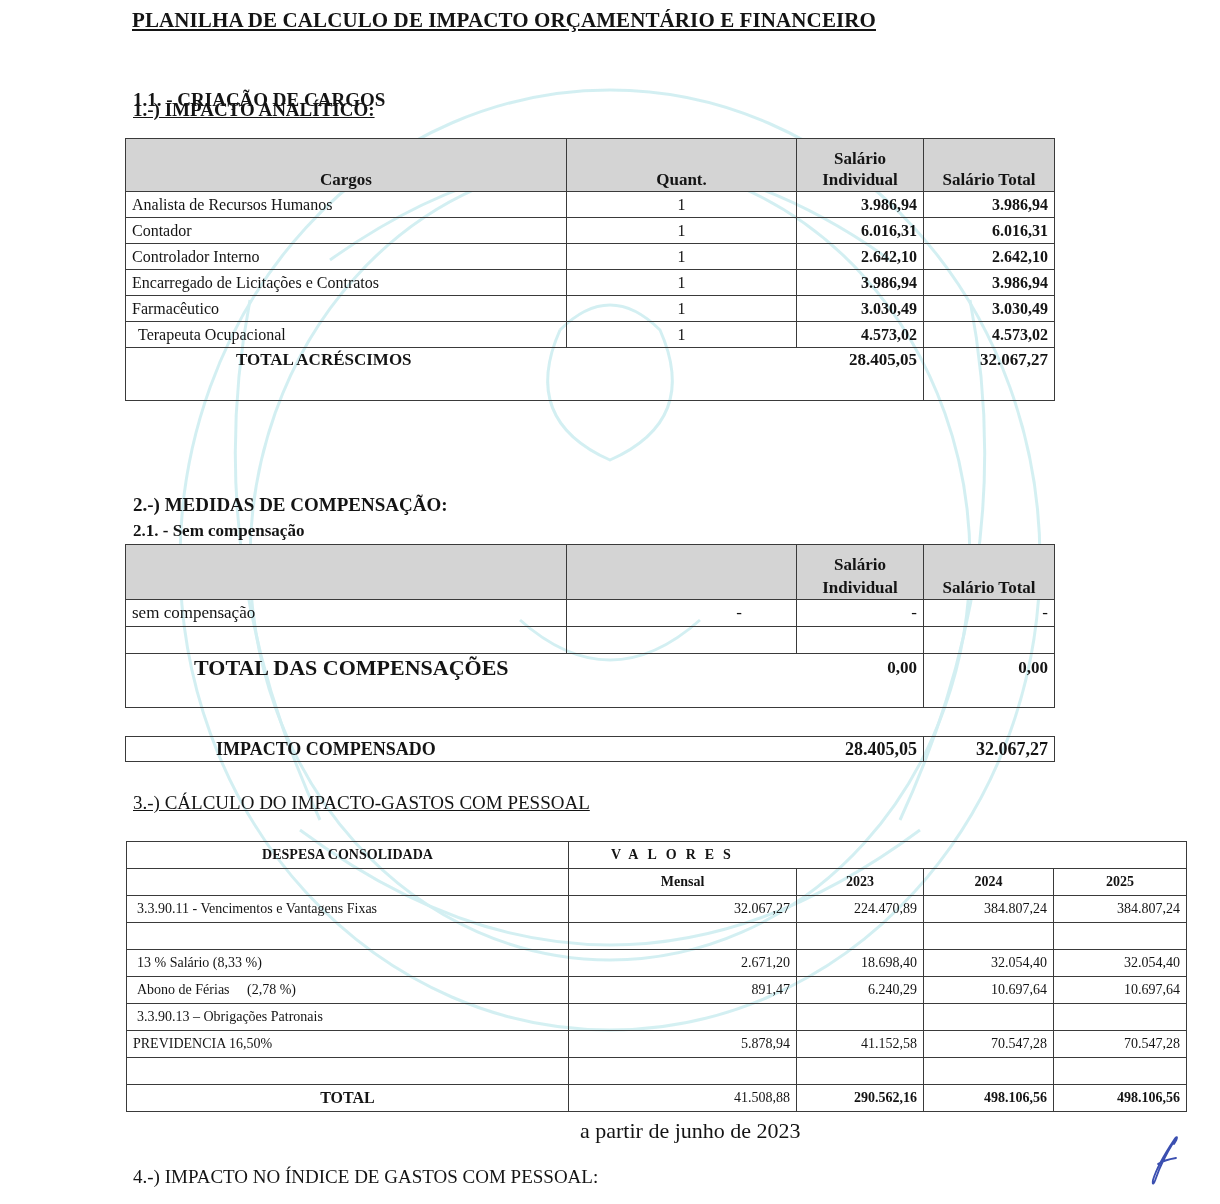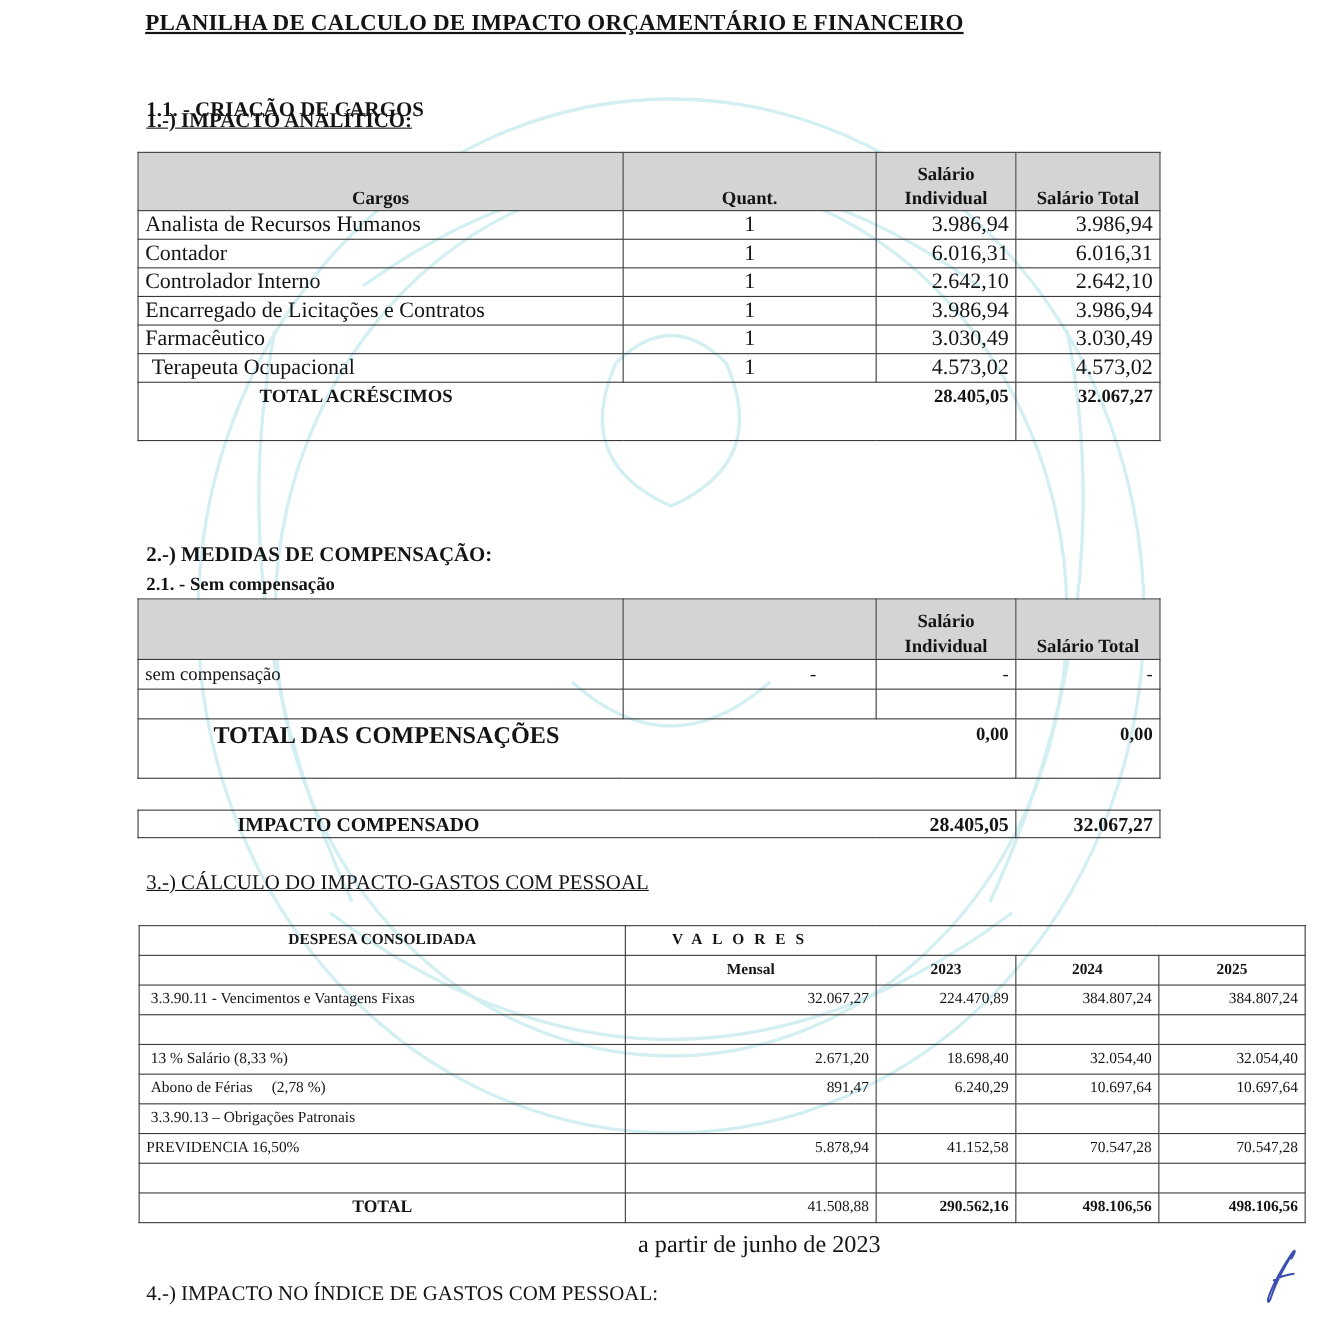--- a/index.html
+++ b/index.html
@@ -11,22 +11,22 @@
     .watermark { position: absolute; left: 0; top: 0; width: 1220px; height: 1204px; pointer-events: none; }
     .abs { position: absolute; }
     .h-title { left: 132px; top: 8px; font-size: 21px; font-weight: bold; text-decoration: underline; letter-spacing: 0.1px; white-space: nowrap; }
     .h-sec { font-size: 19px; font-weight: bold; white-space: nowrap; }
     .h-sec.u { text-decoration: underline; }
     .h-sub { font-size: 17px; font-weight: bold; white-space: nowrap; }
     table { border-collapse: collapse; position: absolute; table-layout: fixed; }
     td, th { border: 1.5px solid #3a3a3a; padding: 0 6px; overflow: hidden; white-space: nowrap; }
     .t1 { left: 125px; top: 138px; width: 929px; }
     .t1 th { background: #d4d4d4; font-size: 17px; font-weight: bold; vertical-align: bottom; text-align: center; line-height: 21px; padding-bottom: 1px; }
-    .t1 td { font-size: 20px; height: 25px; line-height: 25px; }
-    .t1 td.num { text-align: right; }
+    .t1 td { font-size: 16px; height: 25px; line-height: 25px; }
+    .t1 td.num { text-align: right; font-weight: bold; }
     .t1 td.qty { text-align: center; }
     .t1 td.indent { padding-left: 12px; }
     .t1 tr.total td { font-weight: bold; font-size: 17px; vertical-align: top; height: 52px; line-height: 24px; }
     .t1 tr.total td.lbl { padding-left: 110px; }
     .t1 tr.total td.nb { border-left: none; }
     .t1 tr.total td.nbr { border-right: none; }
 
     .t2 { left: 125px; top: 544px; width: 929px; }
     .t2 th { background: #d4d4d4; font-size: 17px; font-weight: bold; vertical-align: bottom; text-align: center; line-height: 23px; height: 54px; }
     .t2 td { font-size: 17px; height: 26px; line-height: 26px; }

